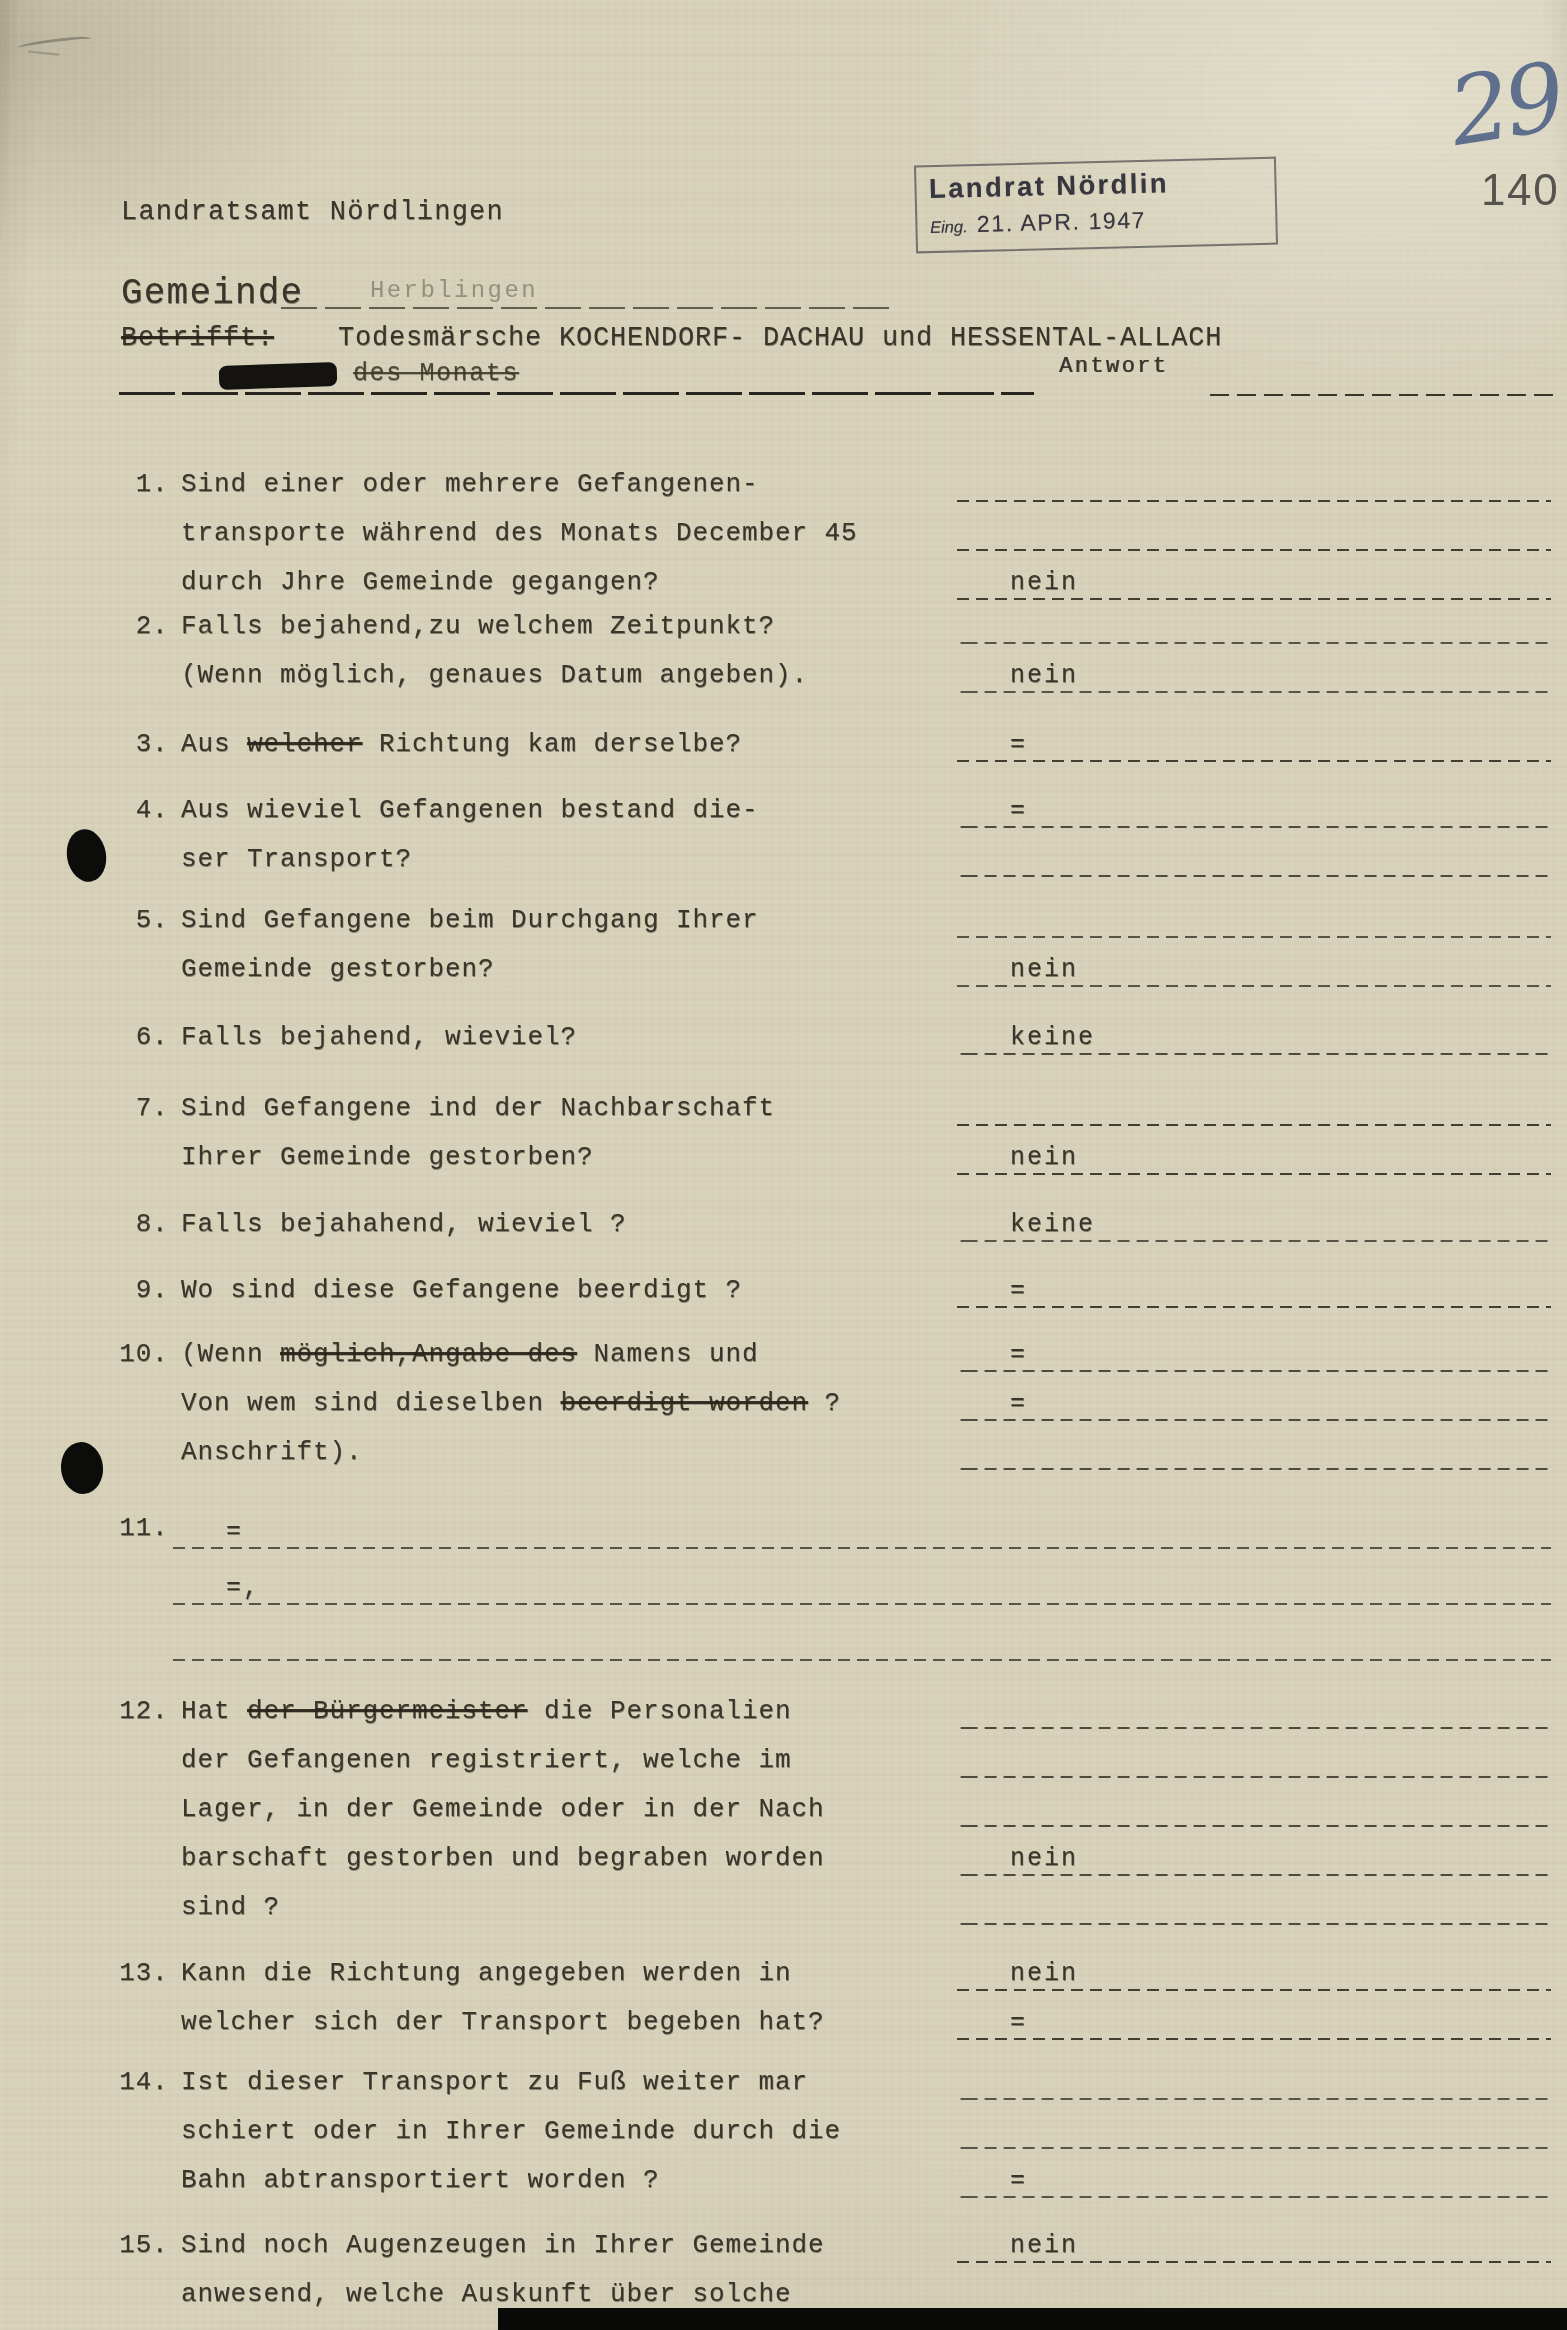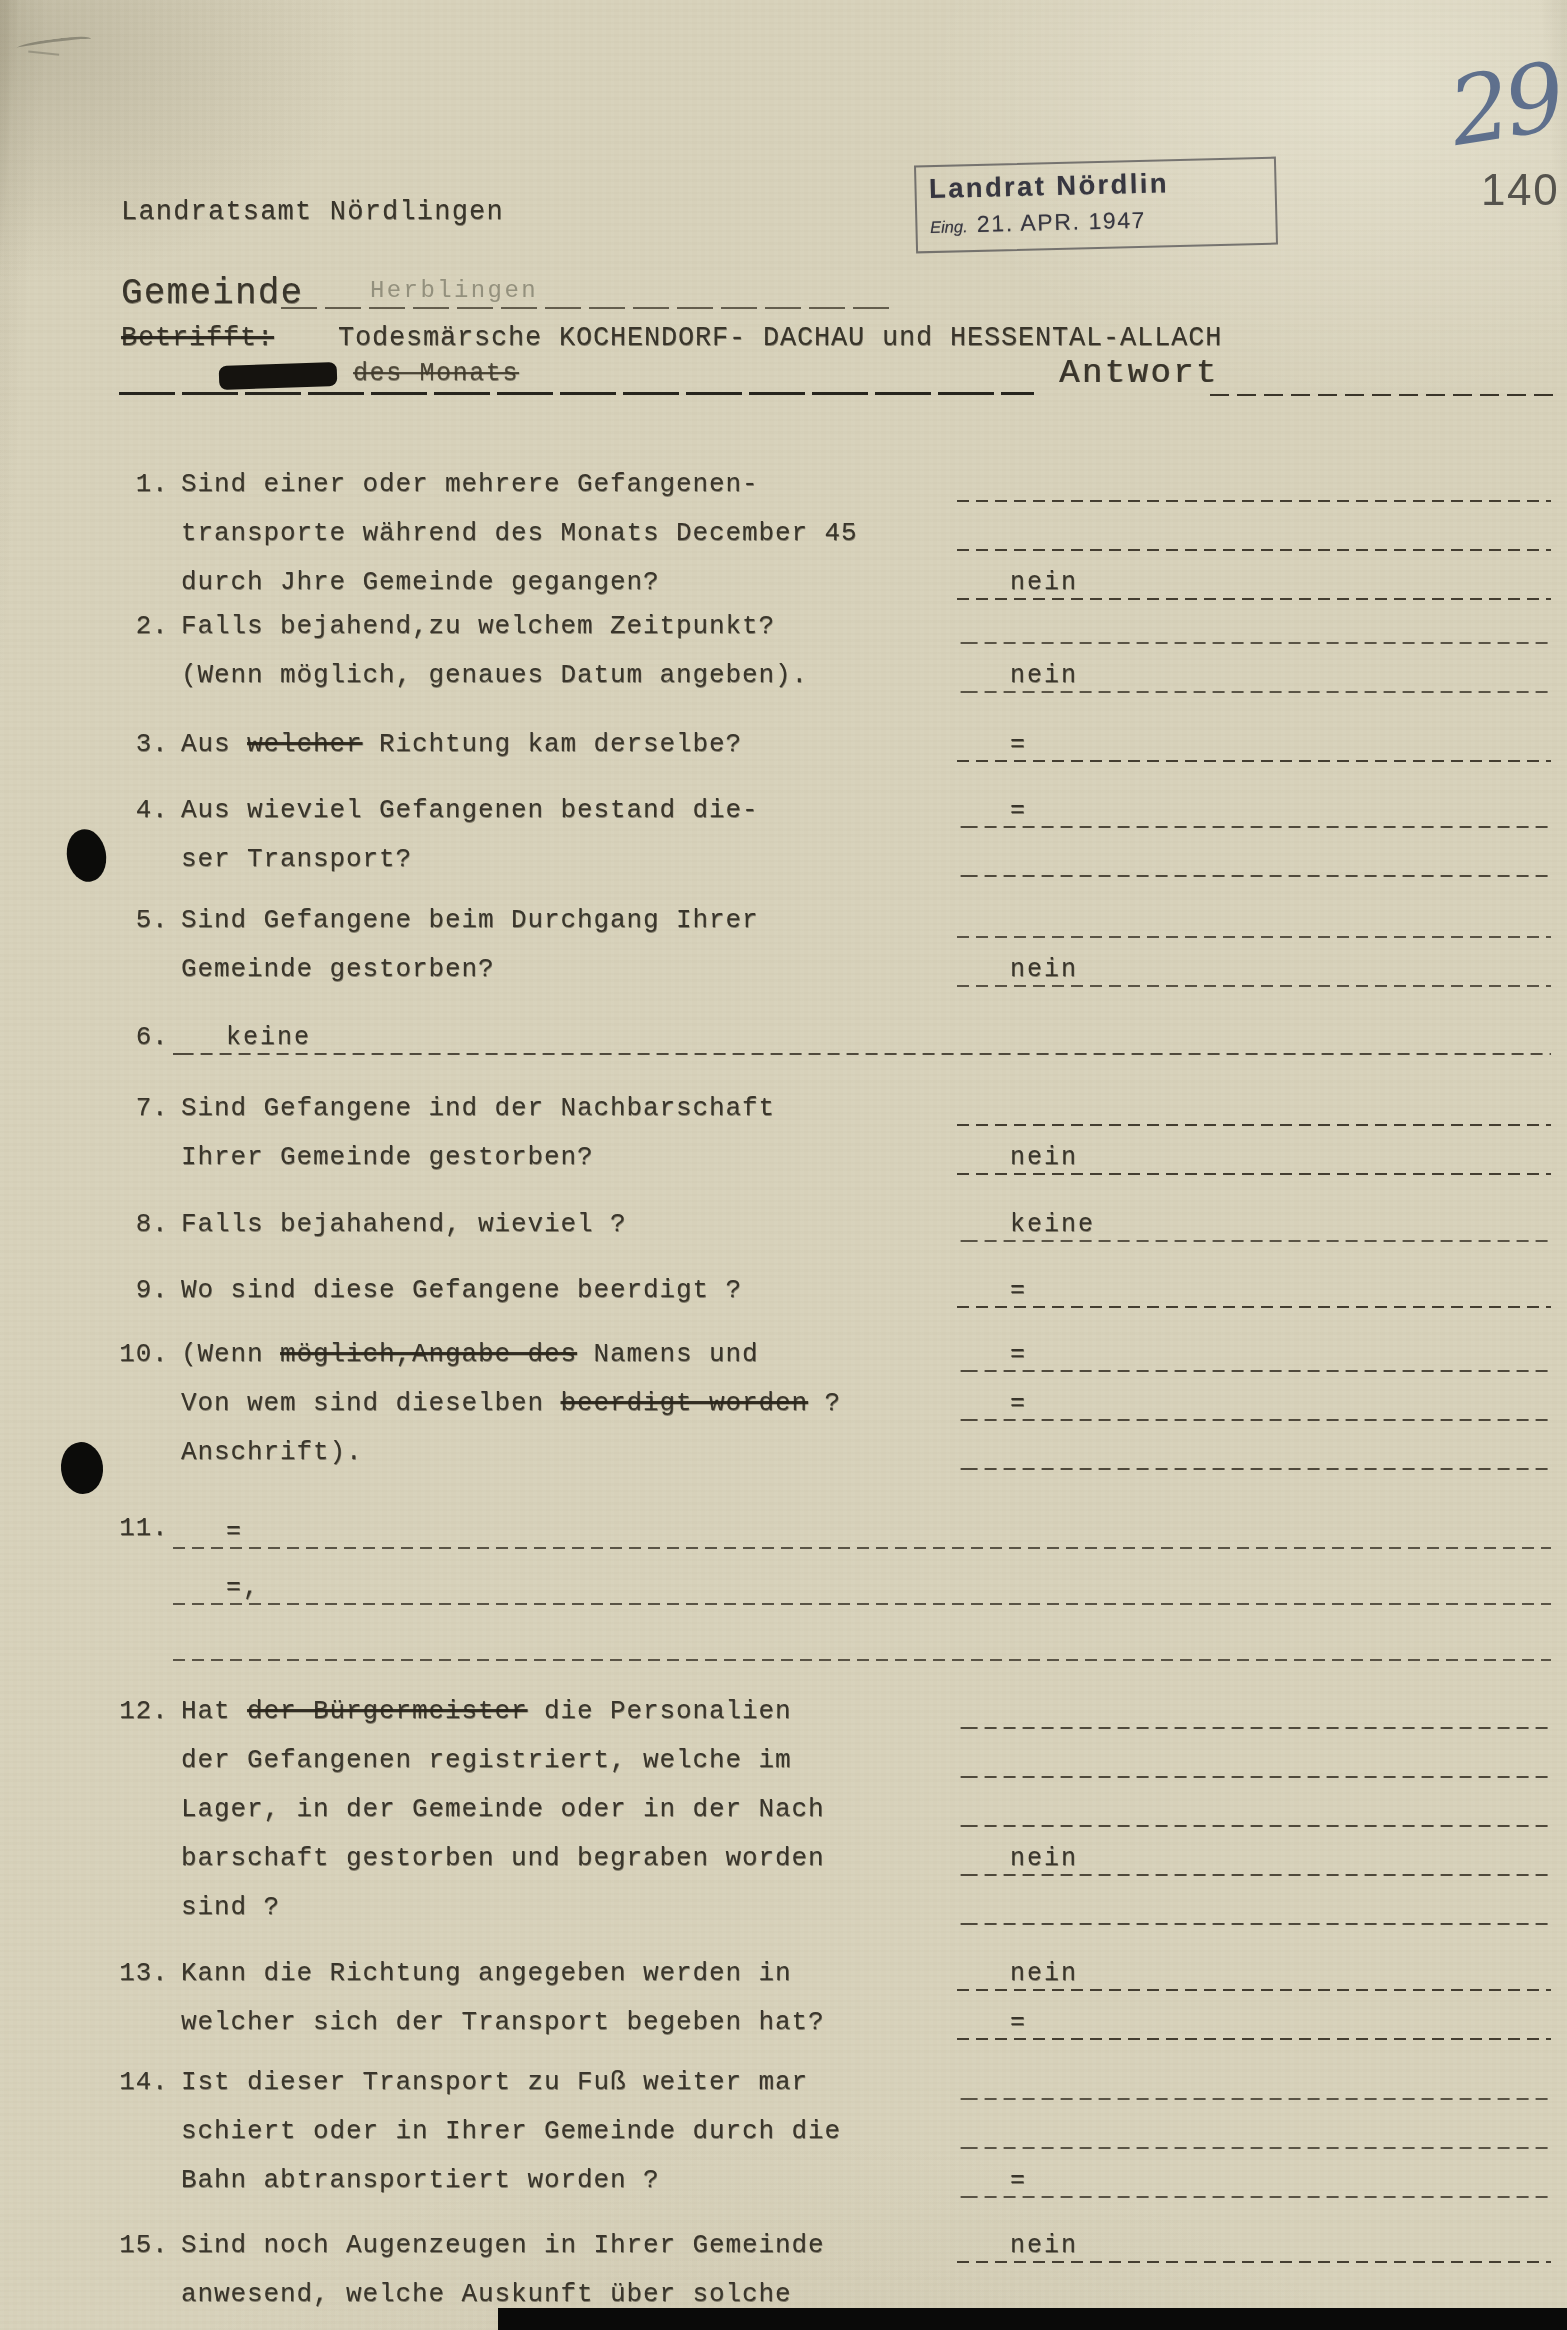--- a/index.html
+++ b/index.html
@@ -41,21 +41,21 @@
   
   .office{left:121px;top:197px;font-size:27px;letter-spacing:1.2px;white-space:nowrap}
   .gemeinde-label{left:121px;top:273px;font-size:36px;letter-spacing:1.2px}
   .gemeinde-value{left:370px;top:277px;font-size:24px;letter-spacing:2.4px;color:#93907d;text-shadow:none}
   .gemeinde-line{left:281px;top:307px;width:611px;height:2.4px;background:repeating-linear-gradient(90deg, rgba(70,64,50,0.8) 0 36px, transparent 36px 44px)}
   .subject-label{left:121px;top:323px;font-size:27px;font-weight:normal;letter-spacing:0.8px;text-decoration:line-through;text-decoration-thickness:3.1px;text-decoration-color:rgba(35,32,24,0.9)}
   .subject-text{left:338px;top:323px;font-size:27px;letter-spacing:0.8px;white-space:nowrap}
   .ink-blob{left:219px;top:364px;width:118px;height:23.5px;background:#15130f;border-radius:7.8px;transform:rotate(-2deg)}
   .struck-frag{left:353px;top:359px;font-size:25px;letter-spacing:1.6px;color:rgba(64,58,44,0.85);text-decoration:line-through;text-decoration-thickness:2.4px}
   .strike-long{left:119px;top:392px;width:915px;height:3.1px;background:repeating-linear-gradient(90deg, rgba(30,28,22,0.95) 0 56px, transparent 56px 63px)}
-  .antwort{left:1059px;top:354px;font-size:34px;letter-spacing:2.4px;text-shadow:0.8px 0.4px 0.4px rgba(40,36,26,0.7)}
+  .antwort{left:1059px;top:354px;font-size:22px;letter-spacing:2.4px;text-shadow:0.8px 0.4px 0.4px rgba(40,36,26,0.7)}
   .antwort-dash{left:1210px;top:394px;width:348px;height:2.4px;background:repeating-linear-gradient(90deg, rgba(50,45,35,0.95) 0 19px, transparent 19px 27px)}
 
   
   .hole{background:#0c0c0a;border-radius:50%;text-shadow:none}
   .hole1{left:67px;top:829px;width:39px;height:53px;transform:rotate(-10deg)}
   .hole2{left:61px;top:1442px;width:42px;height:52px;transform:rotate(-6deg)}
   .redaction{left:498px;top:2308px;width:1069px;height:22px;background:#0a0a09}
 
   
   .q{position:absolute;left:114px;right:14px;display:flex;--lh:49px}
@@ -174,20 +174,23 @@
           <span class="a-text"></span>
         </div>
       <div class="a-line">
           <span class="a-text">nein</span>
         </div>
     </div>
   </div>
 
   <div class="q" style="top:1013px">
     <div class="q-num">6.</div>
+    <div class="q-text">
+      <div class="q-line"><span>Falls bejahend, wieviel?</span></div>
+    </div>
     <div class="a-col">
       <div class="a-line">
           <span class="a-text">keine</span>
         </div>
     </div>
   </div>
 
   <div class="q" style="top:1084px">
     <div class="q-num">7.</div>
     <div class="q-text">

